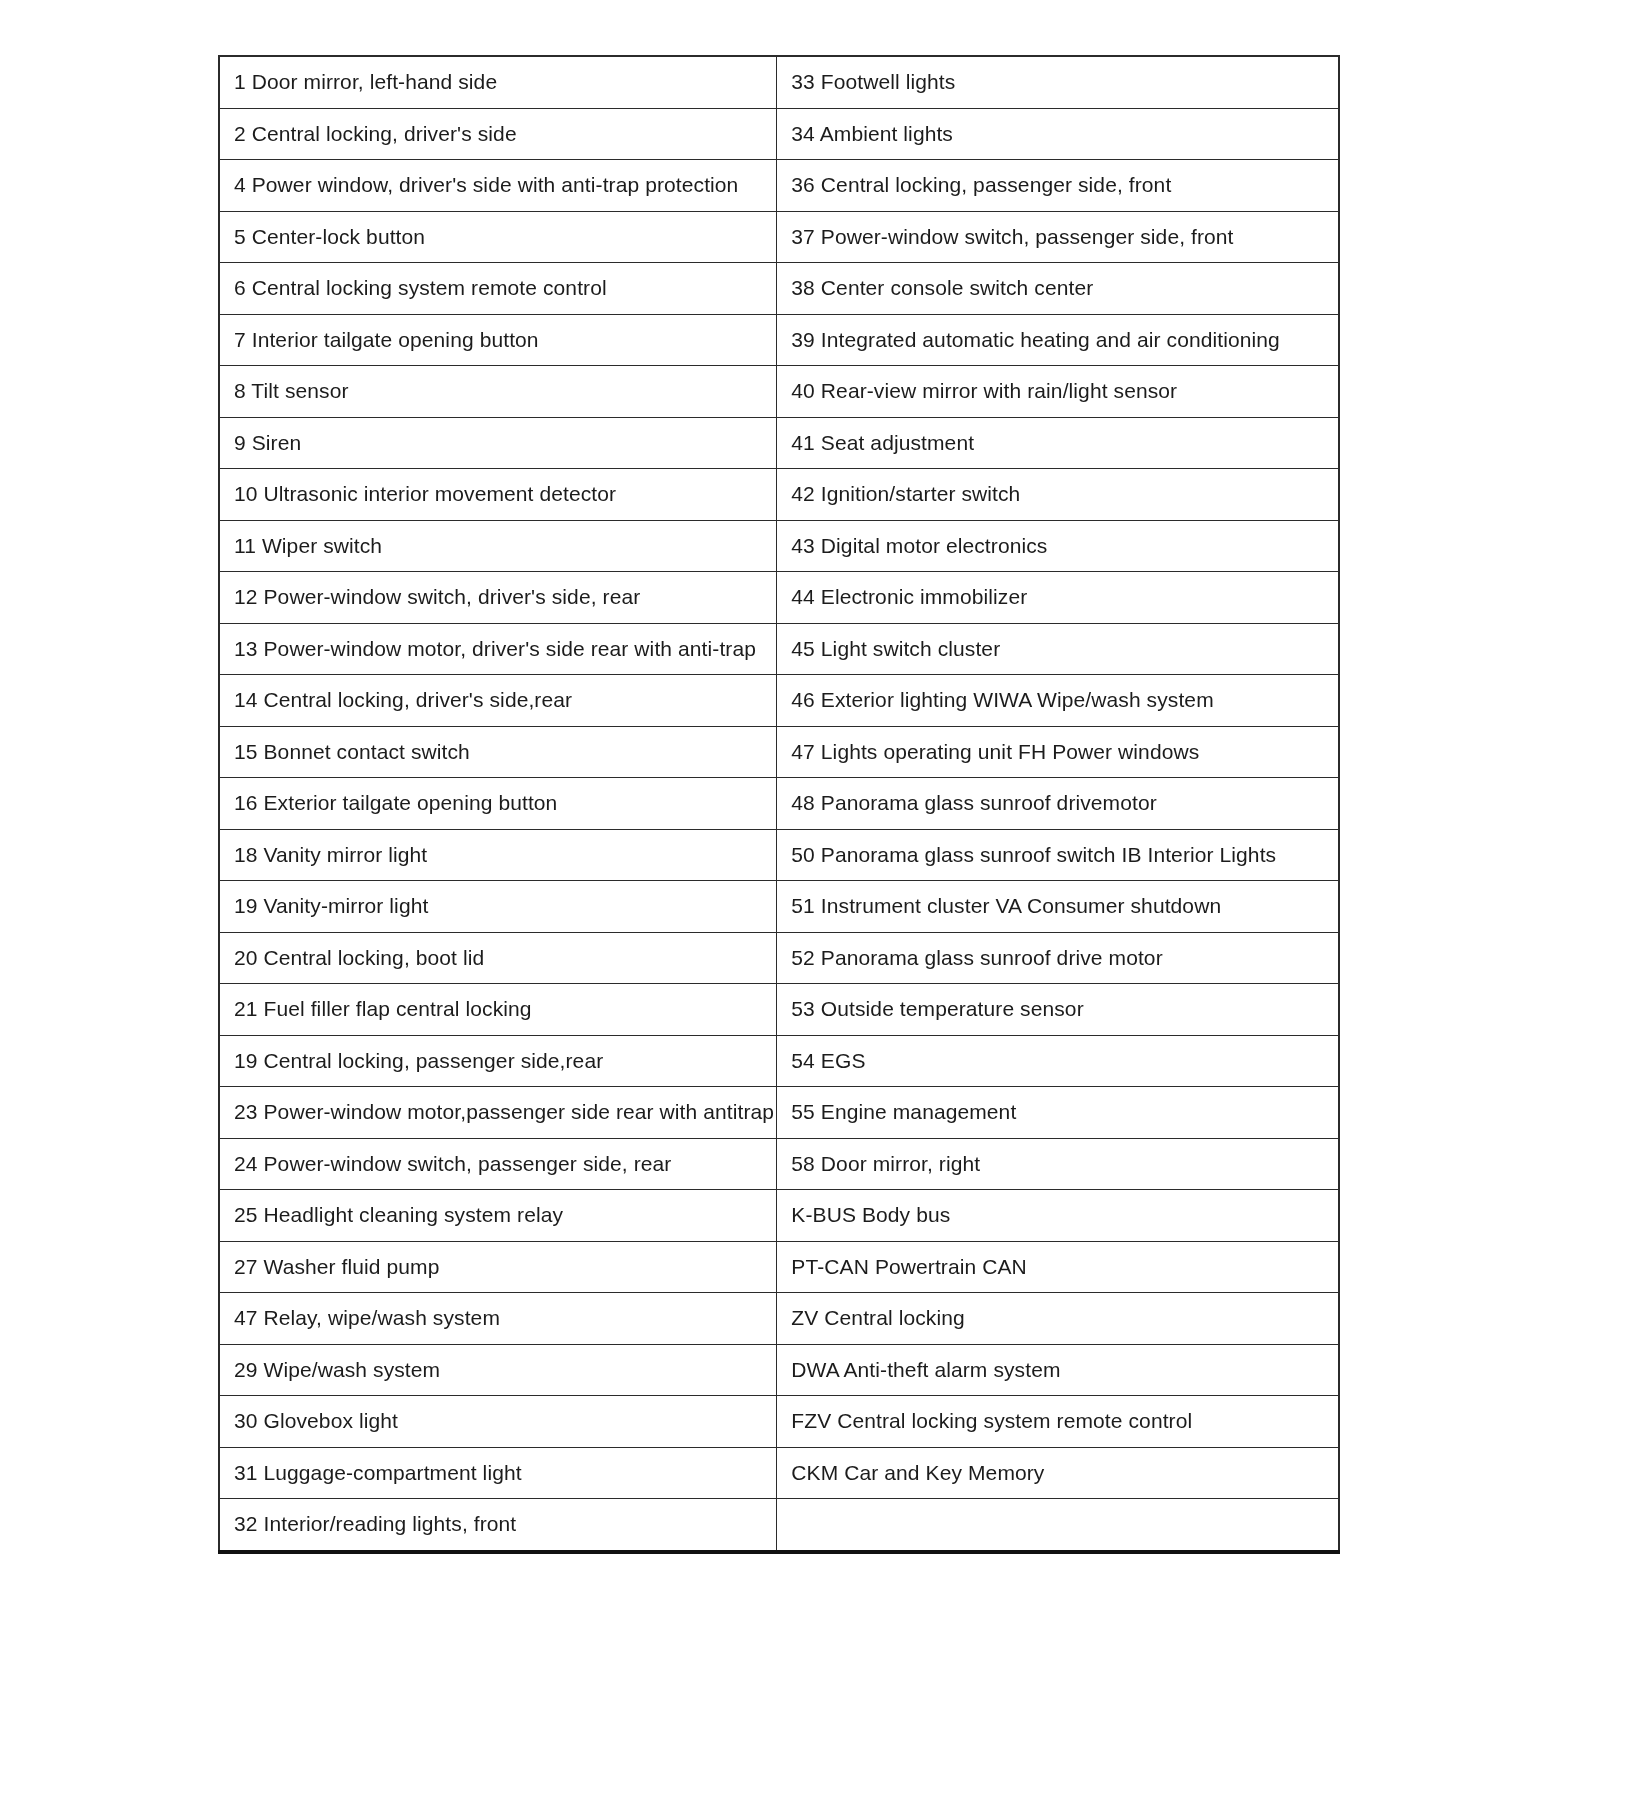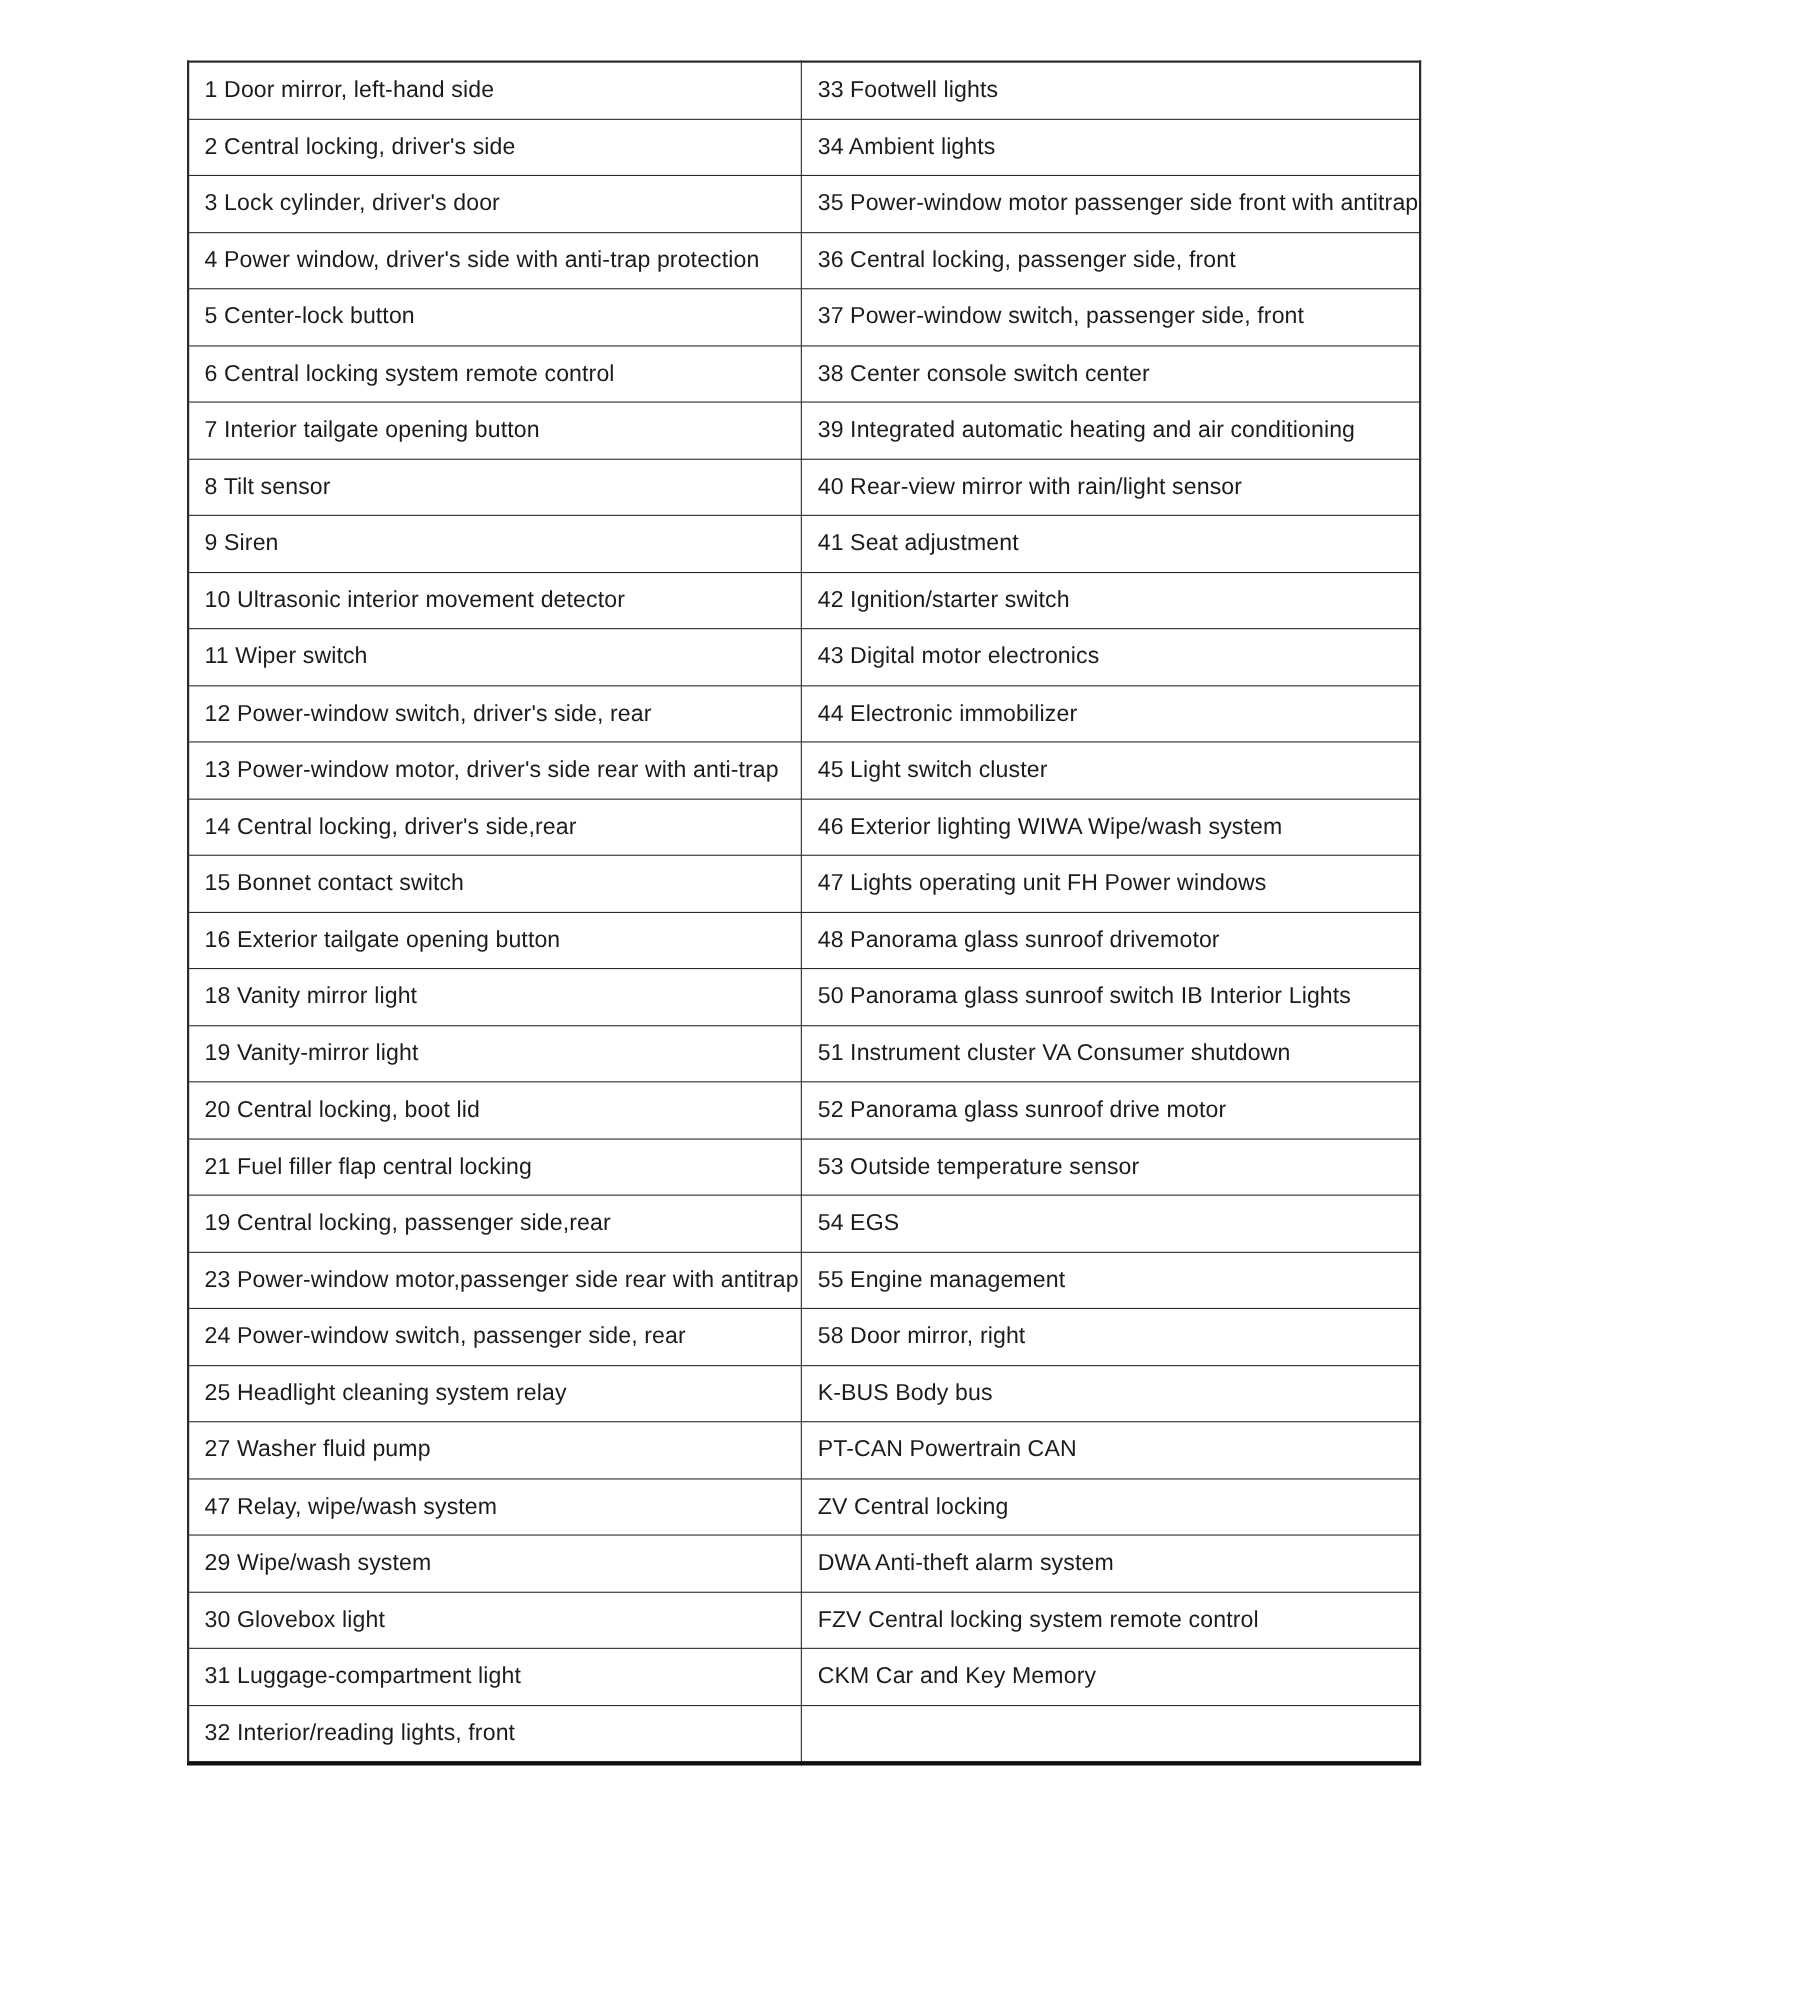--- a/index.html
+++ b/index.html
@@ -19,20 +19,21 @@
     left: 170px;
     top: 55px;
     width: 1122px;
   }
   table.legend {
     width: 100%;
     border-collapse: collapse;
     table-layout: fixed;
     border: 2px solid #2b2b2b;
     border-bottom: 4px solid #111111;
+    margin-left: 48px;
   }
   table.legend td {
     border: 1px solid #2b2b2b;
     height: 46.5px;
     padding: 2px 10px 2px 14px;
     font-size: 21px;
     font-weight: 400;
     letter-spacing: 0.1px;
     vertical-align: middle;
     white-space: nowrap;
@@ -48,24 +49,20 @@
 <div class="sheet">
   <table class="legend">
     <tbody>
         <tr>
           <td class="col-left">1 Door mirror, left-hand side</td>
           <td class="col-right">33 Footwell lights</td>
         </tr>
         <tr>
           <td class="col-left">2 Central locking, driver's side</td>
           <td class="col-right">34 Ambient lights</td>
-        </tr>
-        <tr>
-          <td class="col-left">3 Lock cylinder, driver's door</td>
-          <td class="col-right">35 Power-window motor passenger side front with antitrap</td>
         </tr>
         <tr>
           <td class="col-left">4 Power window, driver's side with anti-trap protection</td>
           <td class="col-right">36 Central locking, passenger side, front</td>
         </tr>
         <tr>
           <td class="col-left">5 Center-lock button</td>
           <td class="col-right">37 Power-window switch, passenger side, front</td>
         </tr>
         <tr>

